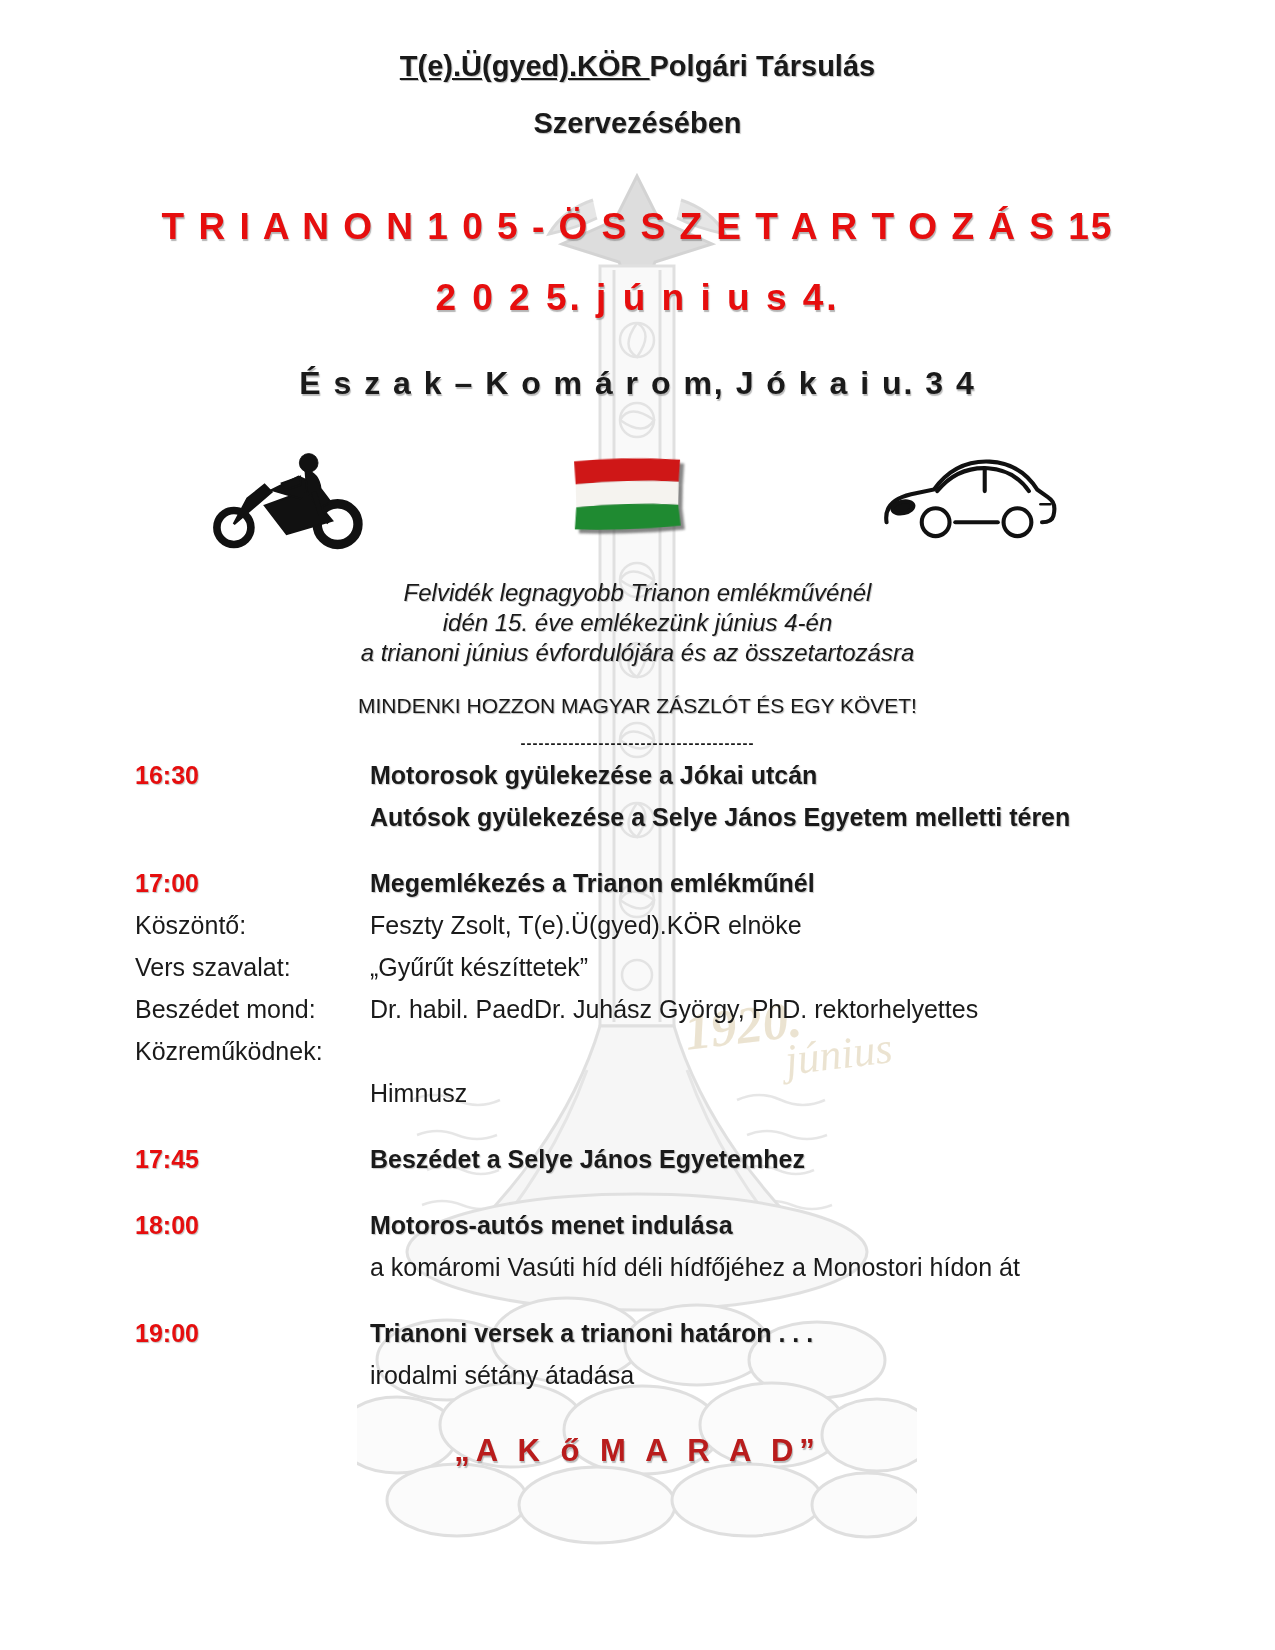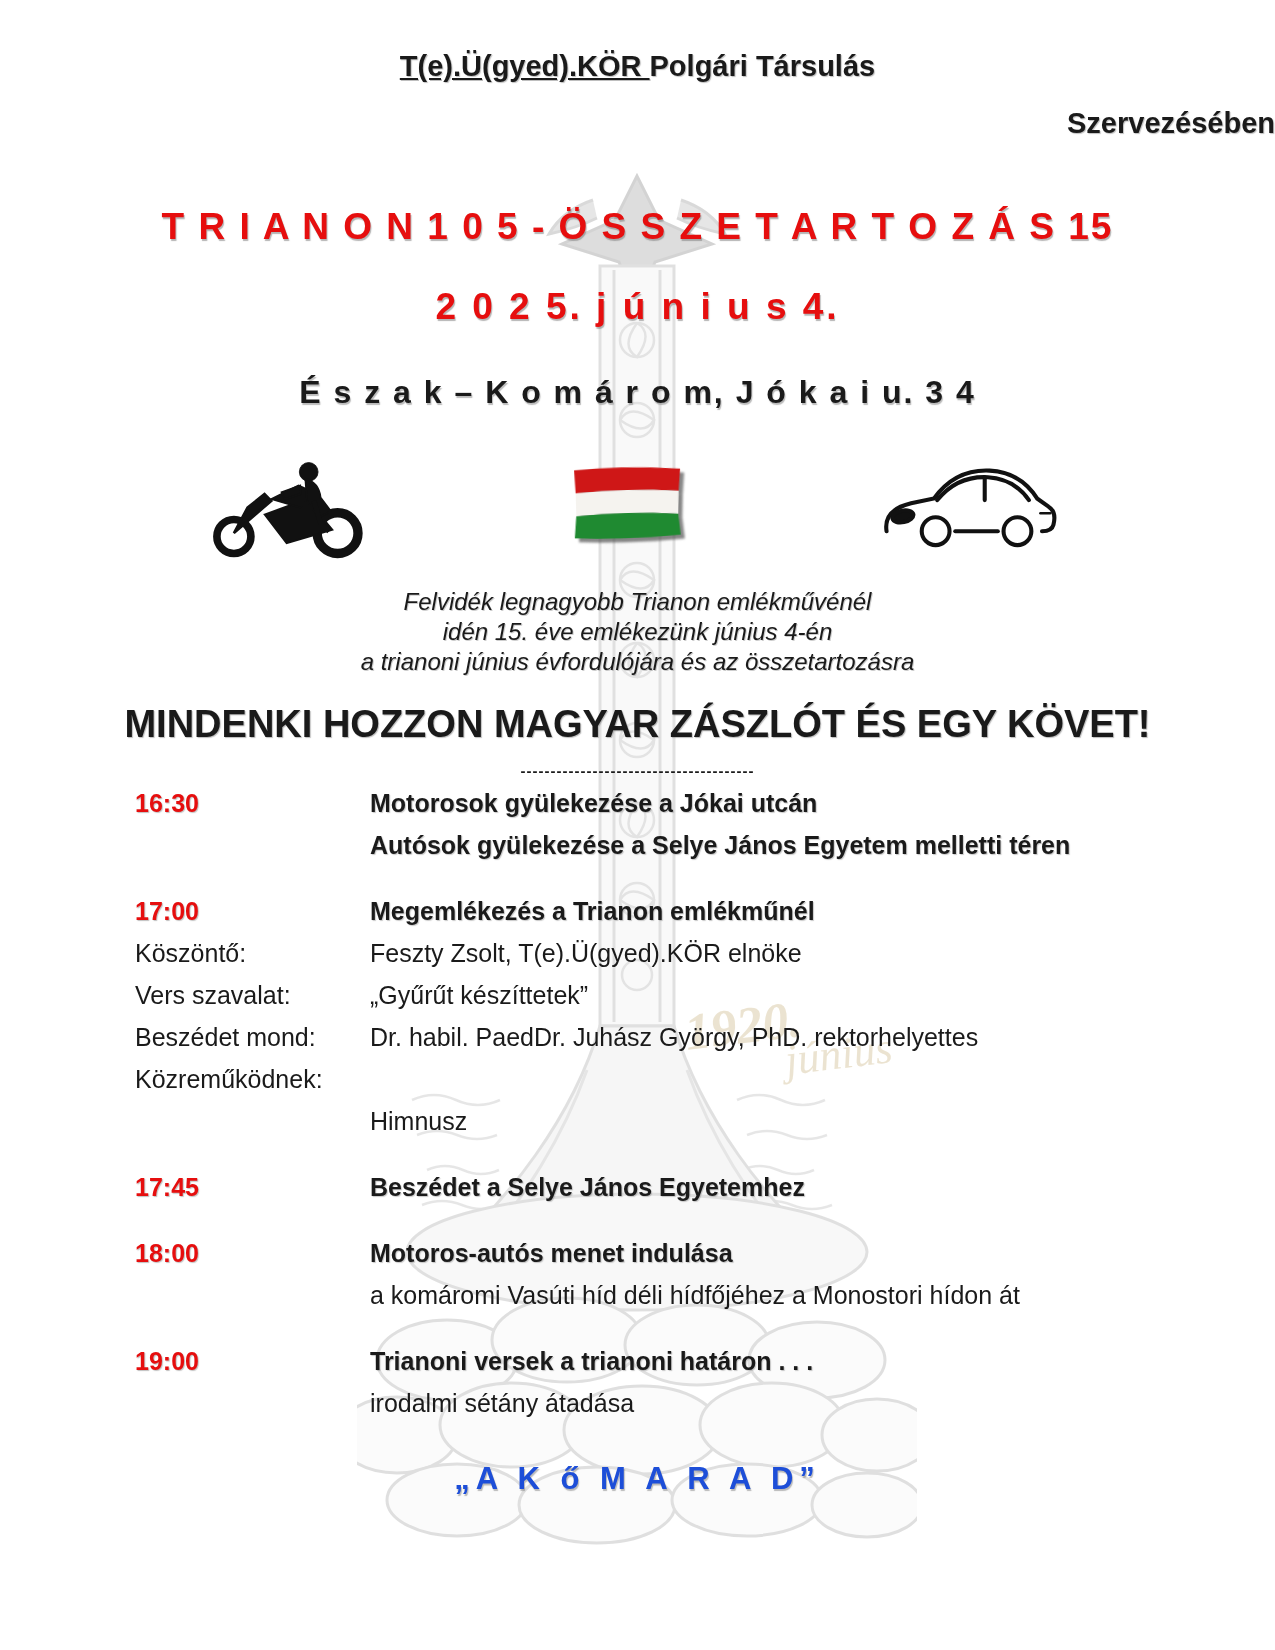--- a/index.html
+++ b/index.html
@@ -17,33 +17,33 @@
 
   .org-line{
     text-align:center;
     padding-top:50px;
     font-size:29px;font-weight:bold;
     letter-spacing:0px;
     text-shadow:1px 1px 1px rgba(110,110,110,.45);
   }
   .org-underline{text-decoration:underline;}
   .org-line2{
-    text-align:right;margin-top:24px;
+    text-align:center;margin-top:24px;
     font-size:29px;font-weight:bold;
     text-shadow:1px 1px 1px rgba(110,110,110,.45);
   }
   .red-title{
     text-align:center;margin-top:66px;
     font-size:37px;font-weight:bold;
     letter-spacing:2px;
     color:#e60e0e;
     text-shadow:1px 2px 1px rgba(120,120,120,.55);
   }
   .red-date{
-    text-align:center;margin-top:38px;
+    text-align:center;margin-top:29px;
     font-size:37px;font-weight:bold;
     letter-spacing:3px;
     color:#e60e0e;
     text-shadow:1px 2px 1px rgba(120,120,120,.55);
   }
   .location{
     text-align:center;margin-top:46px;
     font-size:32px;font-weight:bold;
     letter-spacing:2px;
     text-shadow:1px 2px 1px rgba(120,120,120,.5);
@@ -54,38 +54,38 @@
     padding:0 215px 0 205px;height:120px;
   }
   .flag-wrap{filter:drop-shadow(4px 4px 1px rgba(70,70,70,.65));transform:rotate(-1.5deg);}
   .intro{
     margin-top:22px;text-align:center;
     font-style:italic;font-size:24px;line-height:30px;
     text-shadow:1px 1px 0 rgba(130,130,130,.4);
   }
   .callout{
     margin-top:26px;text-align:center;
-    font-size:38px;font-weight:bold;
+    font-size:21px;font-weight:normal;
     text-shadow:1px 1px 1px rgba(120,120,120,.5);
   }
   .dashes{
     margin-top:16px;text-align:center;
     font-size:15px;font-weight:bold;letter-spacing:1px;
   }
   .schedule{padding:10px 76px 0 135px;}
   .srow{display:grid;grid-template-columns:235px 1fr;min-height:42px;align-items:baseline;}
   .srow.section{margin-top:24px;}
   .s-left{font-size:25px;}
   .s-left.time{color:#e60e0e;font-weight:bold;text-shadow:1px 1px 1px rgba(130,130,130,.5);}
   .s-right{font-size:25px;}
   .s-right.bold{font-weight:bold;text-shadow:1px 1px 1px rgba(130,130,130,.45);}
   .quote{
     margin-top:30px;text-align:center;
     font-size:31px;font-weight:bold;letter-spacing:6px;
-    color:#1d4ed8;
+    color:#b91c1c;
     text-shadow:1px 2px 1px rgba(120,120,120,.5);
   }
 </style>
 </head>
 <body>
 
 <div class="page">
 
   <svg class="watermark" width="560" height="1400" viewBox="0 0 560 1400" xmlns="http://www.w3.org/2000/svg">
     <g stroke="#c3c3c3" fill="none" stroke-width="3">

